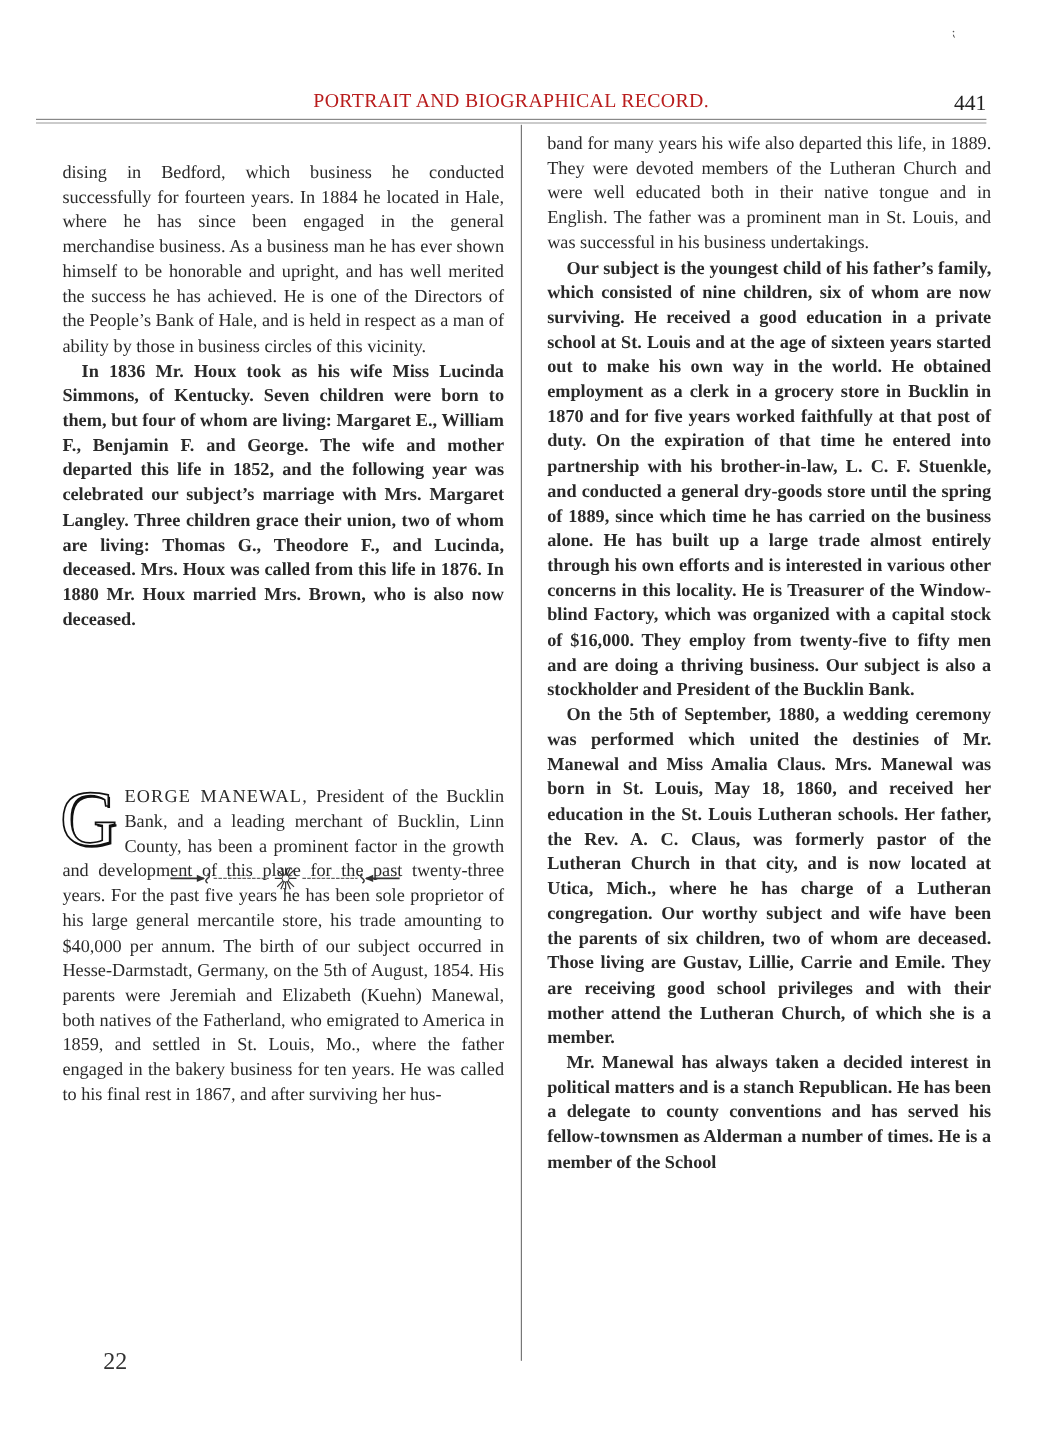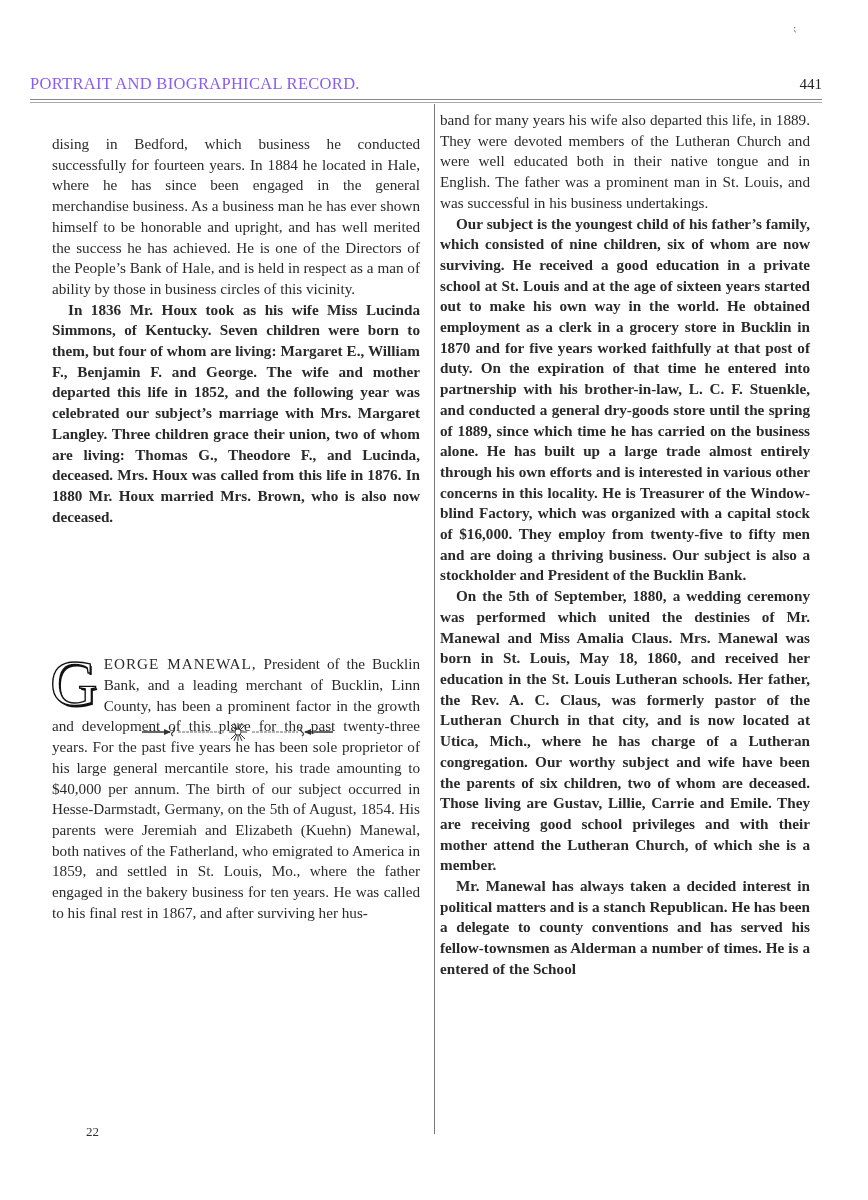--- a/index.html
+++ b/index.html
@@ -9,65 +9,65 @@
       color: #2a2a2a;
     }
     .page { position: absolute; left: 0; top: 0; width: 868px; height: 1200px; }
 
     .speck { position: absolute; left: 793px; top: 22px; font-size: 10px; color: #555; }
 
     .header {
       position: absolute; left: 30px; top: 74px; width: 792px; height: 20px;
     }
     .running-title {
-      position: absolute; left: 0; right: 0; top: 0; 
-      font-size: 16.5px; letter-spacing: 0.3px; color: #8b5cf6;
+      position: absolute; left: 0; right: 0; top: 0; text-align: center;
+      font-size: 16.5px; letter-spacing: 0.3px; color: #b91c1c;
     }
     .page-number {
-      position: absolute; right: 0; top: 2px; font-size: 15px; color: #222;
+      position: absolute; right: 0; top: 2px; font-size: 18px; color: #222;
     }
     .rule {
       position: absolute; left: 30px; width: 792px; height: 0;
     }
     .rule.r1 { top: 99px; border-top: 1px solid #888; }
     .rule.r2 { top: 102px; border-top: 1px solid #aaa; }
 
     .col-divider {
       position: absolute; left: 434px; top: 104px; width: 0; height: 1030px;
       border-left: 1px solid #777;
     }
 
     .column {
       position: absolute; top: 110px; width: 368px;
       font-size: 15.2px; line-height: 20.7px; text-align: justify;
       hyphens: manual;
     }
     .column.left { left: 52px; margin-top: 24px; }
-    .column.right { left: 440px; width: 370px; }
+    .column.right { left: 456px; width: 370px; }
 
     .column p { margin: 0; text-indent: 0; }
     .column p.indent { text-indent: 16px; font-weight: bold; }
     .column p.cont { text-indent: 0; }
 
     .ornament {
       position: absolute; left: 140px; top: 722px; width: 195px; height: 20px;
     }
 
     .dropcap-para { position: relative; margin-top: 0; }
     .dropcap {
       float: left; font-size: 66px; line-height: 54px; height: 58px;
       margin: 2px 6px 0 -2px; color: #fff;
       -webkit-text-stroke: 1.4px #111;
       text-shadow: 1.5px 1.5px 0 #111;
       font-family: "Liberation Serif", "DejaVu Serif", serif;
     }
     .smallcaps { letter-spacing: 1px; }
 
     .sig {
-      position: absolute; left: 86px; top: 1124px; font-size: 13px; color: #333;
+      position: absolute; left: 86px; top: 1124px; font-size: 20px; color: #333;
     }
   </style>
 </head>
 <body>
 
 <div class="page">
 
   <span class="speck">⁏</span>
 
   <div class="header">
@@ -105,17 +105,17 @@
     <line x1="112" y1="10" x2="158" y2="10" stroke="#666" stroke-width="1" stroke-dasharray="3,1"></line>
     <path d="M162 6 q-3 2 0 4 q3 2 0 4" stroke="#333" stroke-width="1.2" fill="none"></path>
     <polygon points="171,7 164,10 171,13" fill="#333"></polygon>
     <line x1="165" y1="10" x2="193" y2="10" stroke="#333" stroke-width="1.5"></line>
   </svg>
 
   <div class="column right">
     <p class="cont">band for many years his wife also departed this life, in 1889. They were devoted members of the Lutheran Church and were well educated both in their native tongue and in English. The father was a prominent man in St. Louis, and was successful in his business undertakings.</p>
     <p class="indent">Our subject is the youngest child of his father’s family, which consisted of nine children, six of whom are now surviving. He received a good education in a private school at St. Louis and at the age of sixteen years started out to make his own way in the world. He obtained employment as a clerk in a grocery store in Bucklin in 1870 and for five years worked faithfully at that post of duty. On the expiration of that time he entered into partnership with his brother-in-law, L. C. F. Stuenkle, and conducted a general dry-goods store until the spring of 1889, since which time he has carried on the business alone. He has built up a large trade almost entirely through his own efforts and is interested in various other concerns in this locality. He is Treasurer of the Window-blind Factory, which was organized with a capital stock of $16,000. They employ from twenty-five to fifty men and are doing a thriving business. Our subject is also a stockholder and President of the Bucklin Bank.</p>
     <p class="indent">On the 5th of September, 1880, a wedding ceremony was performed which united the destinies of Mr. Manewal and Miss Amalia Claus. Mrs. Manewal was born in St. Louis, May 18, 1860, and received her education in the St. Louis Lutheran schools. Her father, the Rev. A. C. Claus, was formerly pastor of the Lutheran Church in that city, and is now located at Utica, Mich., where he has charge of a Lutheran congregation. Our worthy subject and wife have been the parents of six children, two of whom are deceased. Those living are Gustav, Lillie, Carrie and Emile. They are receiving good school privileges and with their mother attend the Lutheran Church, of which she is a member.</p>
-    <p class="indent">Mr. Manewal has always taken a decided interest in political matters and is a stanch Republican. He has been a delegate to county conventions and has served his fellow-townsmen as Alderman a number of times. He is a entered of the School</p>
+    <p class="indent">Mr. Manewal has always taken a decided interest in political matters and is a stanch Republican. He has been a delegate to county conventions and has served his fellow-townsmen as Alderman a number of times. He is a member of the School</p>
   </div>
 
   <div class="sig">22</div>
 </div>
 
 </body></html>

